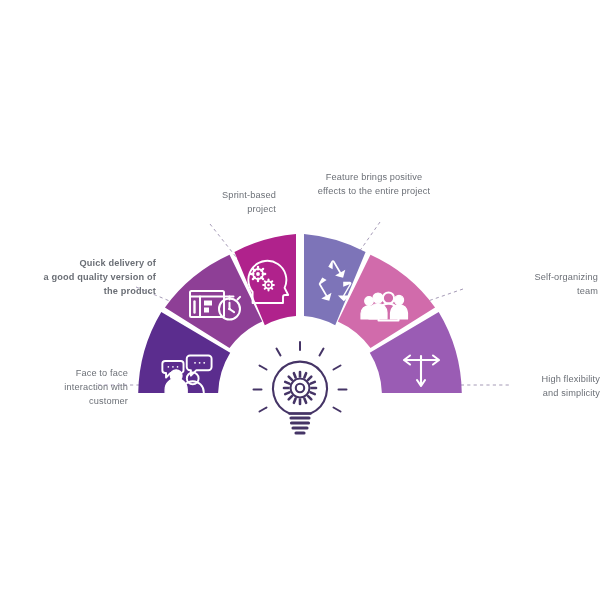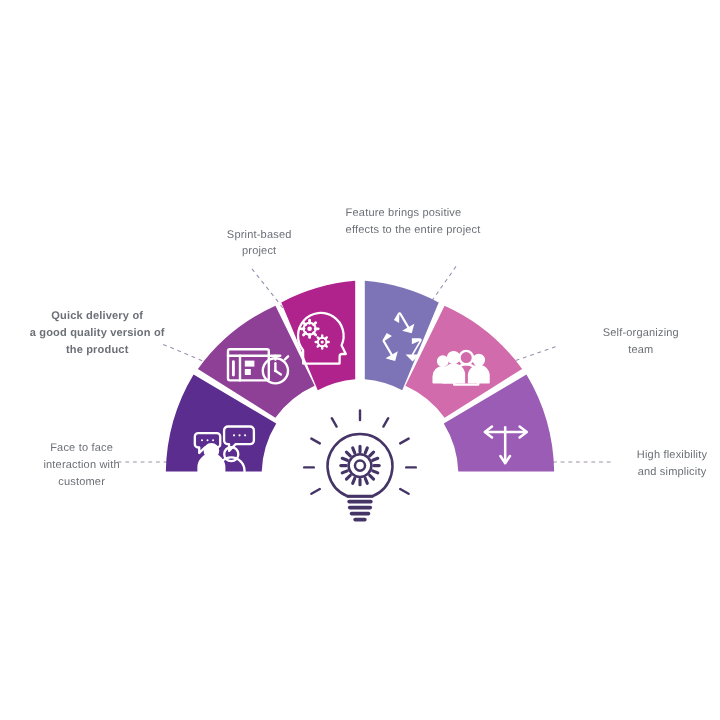--- a/index.html
+++ b/index.html
@@ -31,22 +31,22 @@
   }
   .label {
     position: absolute;
     color: #6b6f76;
     font-size: 9.2px;
     line-height: 14px;
     letter-spacing: 0.15px;
     white-space: pre-line;
     font-family: "Liberation Sans", sans-serif;
   }
-  .label.right-align { text-align: left; }
-  .label.left-align  { text-align: center; }
+  .label.right-align { text-align: center; }
+  .label.left-align  { text-align: right; }
   
   #lbl-0 { left: 6px;   top: 256px; width: 150px; font-weight: bold; }
   #lbl-1 { left: 156px; top: 188px; width: 120px; }
   #lbl-2 { left: 288px; top: 170px; width: 172px; }
   #lbl-3 { left: 470px; top: 270px; width: 128px; }
   #lbl-4 { left: 520px; top: 372px; width: 80px; }
   #lbl-5 { left: 8px;   top: 366px; width: 120px; }
 </style>
 </head>
 <body>

